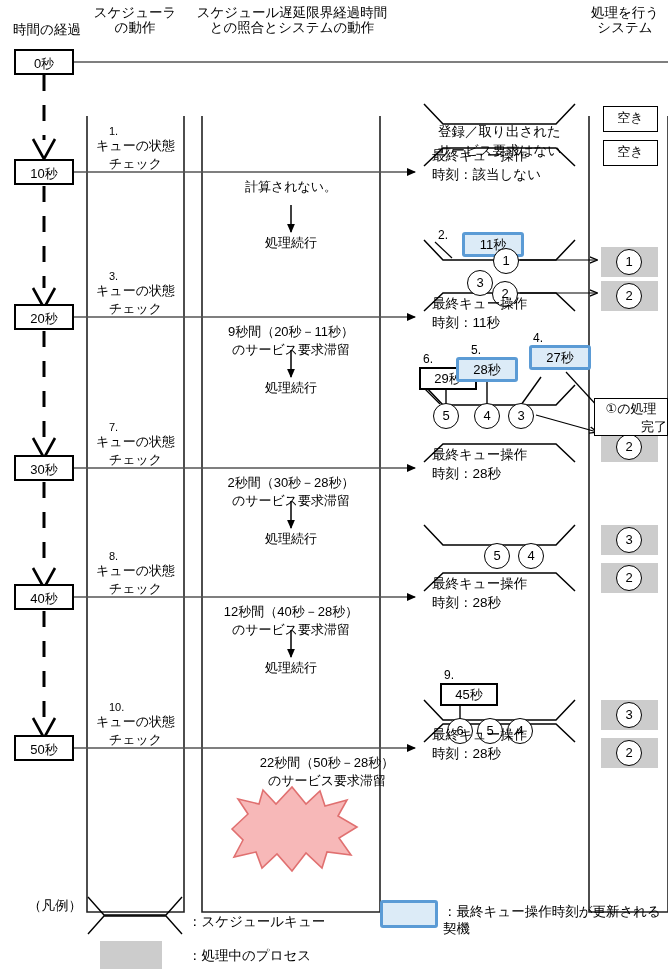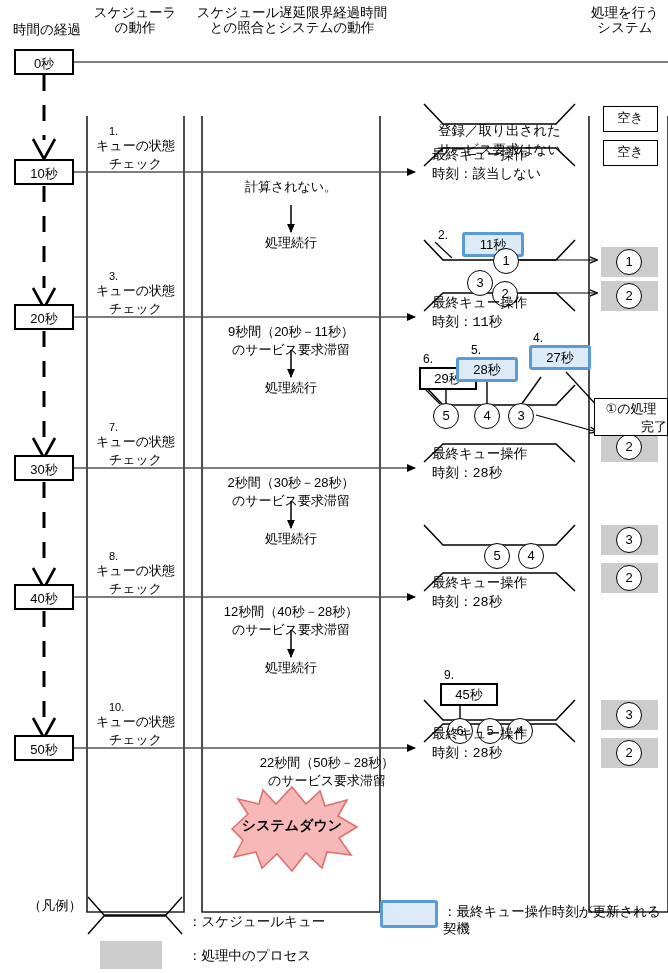--- a/index.html
+++ b/index.html
@@ -47,21 +47,21 @@
   }
 
   
   .coltext{
     position:absolute;text-align:center;line-height:18px;
     font-size:13px;white-space:nowrap;
   }
 
   
   .qtext{
-    position:absolute;line-height:19px;font-size:13.5px;white-space:nowrap;font-family:Liberation Mono, monospace;
+    position:absolute;line-height:19px;font-size:13.5px;white-space:nowrap;
   }
 
   .legendtext{position:absolute;font-size:13.5px;line-height:17px;}
 
   svg.layer{position:absolute;left:0;top:0;width:668px;height:973px;overflow:visible;}
   svg.layer *{vector-effect:non-scaling-stroke;}
 </style>
 </head>
 <body>
 
@@ -233,21 +233,20 @@
 
   <div class="coltext" style="left:202px;top:754px;width:178px;padding-left:36px;">
     <div>22秒間（50秒－28秒）</div>
     <div>のサービス要求滞留</div>
   </div>
 
   <div class="abs" style="left:214px;top:787px;width:156px;height:84px;">
     <svg viewBox="0 0 156 84" style="width:156px;height:84px;overflow:visible;">
       <polygon points="18,42 34,27 24,12 45,17 49,3 62,17 78,0 92,17 106,4 111,19 133,13 124,29 143,40 125,51 137,68 113,65 108,81 92,66 78,84 63,67 48,81 42,65 20,70 29,53" fill="#F7B8B8" stroke="#E07070" stroke-width="1.6"></polygon>
     </svg>
-    <div style="position:absolute;left:0;top:30px;width:156px;text-align:center;font-size:14px;font-weight:600;">システムダウン</div>
   </div>
 
   <div class="qtext ctr" style="left:424px;top:122px;width:151px;">
     <div>登録／取り出された</div>
     <div>サービス要求はない</div>
   </div>
   <div class="qtext" style="left:432px;top:146px;width:160px;">
     <div>最終キュー操作</div>
     <div>時刻：該当しない</div>
   </div>

